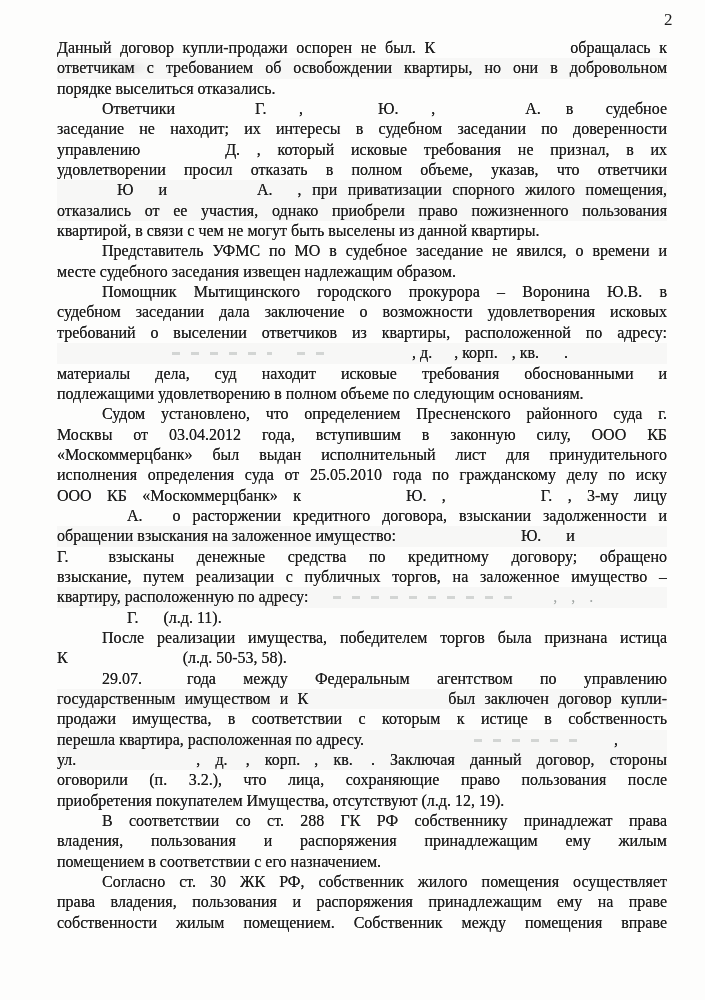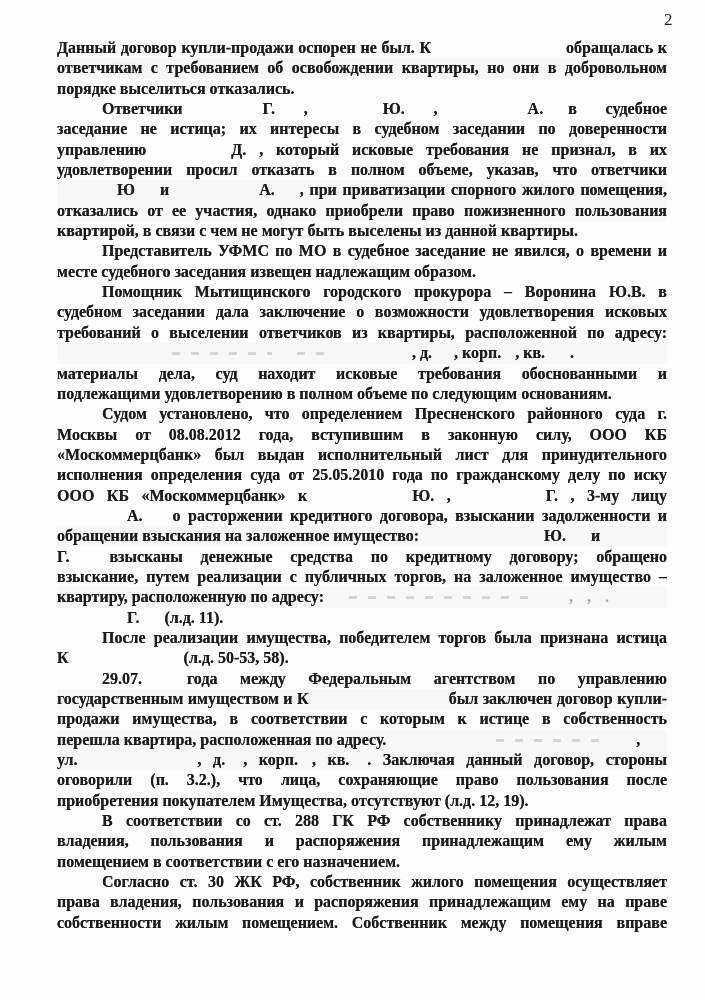--- a/index.html
+++ b/index.html
@@ -18,21 +18,21 @@
     position:absolute;left:100px;top:60px;width:50px;height:16px;
     background:radial-gradient(ellipse at center,rgba(150,150,150,.22),rgba(150,150,150,0) 70%);
     filter:blur(1.5px);
   }
   .pagenum{
     position:absolute;left:664px;top:10px;
     font-size:17px;color:#1d1d1d;
   }
   .text-block{
     position:absolute;left:57px;top:38px;width:610px;
-    font-size:16px;line-height:20.35px;font-weight:bold;
+    font-size:16px;line-height:20.35px;
   }
   .line{
     height:20.35px;overflow:hidden;
     text-align:left;
   }
   .line.just{
     text-align:justify;
     text-align-last:justify;
   }
   .line.sh{
@@ -53,36 +53,36 @@
 <body>
 
 <div class="page">
   <div class="smudge"></div>
   <div class="pagenum">2</div>
   <div class="text-block">
       <div class="line just"><span class="txt">Данный договор купли-продажи оспорен не был. К</span><span class="gap" style="width: 135px;"></span><span class="txt">обращалась к</span></div>
       <div class="line just sh"><span class="txt">ответчикам с требованием об освобождении квартиры, но они в добровольном</span></div>
       <div class="line"><span class="txt">порядке выселиться отказались.</span></div>
       <div class="line just" style="padding-left: 45px;"><span class="txt">Ответчики</span><span class="gap" style="width: 80px;"></span><span class="txt">Г. ,</span><span class="gap" style="width: 75px;"></span><span class="txt">Ю. ,</span><span class="gap" style="width: 90px;"></span><span class="txt">А.</span><span class="gap" style="width: 25px;"></span><span class="txt">в судебное</span></div>
-      <div class="line just"><span class="txt">заседание не истица; их интересы в судебном заседании по доверенности</span></div>
+      <div class="line just"><span class="txt">заседание не находит; их интересы в судебном заседании по доверенности</span></div>
       <div class="line just"><span class="txt">управлению</span><span class="gap" style="width: 85px;"></span><span class="txt">Д. , который исковые требования не признал, в их</span></div>
       <div class="line just"><span class="txt">удовлетворении просил отказать в полном объеме, указав, что ответчики</span></div>
       <div class="line just sh"><span class="gap" style="width: 60px;"></span><span class="txt">Ю</span><span class="gap" style="width: 25px;"></span><span class="txt">и</span><span class="gap" style="width: 90px;"></span><span class="txt">А.</span><span class="gap" style="width: 25px;"></span><span class="txt">, при приватизации спорного жилого помещения,</span></div>
       <div class="line just sh"><span class="txt">отказались от ее участия, однако приобрели право пожизненного пользования</span></div>
       <div class="line"><span class="txt">квартирой, в связи с чем не могут быть выселены из данной квартиры.</span></div>
       <div class="line just" style="padding-left: 45px;"><span class="txt">Представитель УФМС по МО в судебное заседание не явился, о времени и</span></div>
       <div class="line"><span class="txt">месте судебного заседания извещен надлежащим образом.</span></div>
       <div class="line just" style="padding-left: 45px;"><span class="txt">Помощник Мытищинского городского прокурора – Воронина Ю.В. в</span></div>
       <div class="line just"><span class="txt">судебном заседании дала заключение о возможности удовлетворения исковых</span></div>
       <div class="line just"><span class="txt">требований о выселении ответчиков из квартиры, расположенной по адресу:</span></div>
       <div class="line sh"><span class="gap" style="width: 115px;"></span><span class="faint" style="width: 100px;"></span><span class="gap" style="width: 25px;"></span><span class="faint" style="width: 35px;"></span><span class="gap" style="width: 80px;"></span><span class="txt">, д.</span><span class="gap" style="width: 22px;"></span><span class="txt">, корп.</span><span class="gap" style="width: 14px;"></span><span class="txt">, кв.</span><span class="gap" style="width: 25px;"></span><span class="txt">.</span></div>
       <div class="line just"><span class="txt">материалы дела, суд находит исковые требования обоснованными и</span></div>
       <div class="line"><span class="txt">подлежащими удовлетворению в полном объеме  по следующим основаниям.</span></div>
       <div class="line just" style="padding-left: 45px;"><span class="txt">Судом установлено, что определением Пресненского районного суда г.</span></div>
-      <div class="line just"><span class="txt">Москвы от 08.08.2012 года, вступившим в законную силу, ООО КБ</span></div>
+      <div class="line just"><span class="txt">Москвы от 03.04.2012 года, вступившим в законную силу, ООО КБ</span></div>
       <div class="line just"><span class="txt">«Москоммерцбанк» был выдан исполнительный лист для принудительного</span></div>
       <div class="line just"><span class="txt">исполнения определения суда от 25.05.2010 года по гражданскому делу по иску</span></div>
       <div class="line just"><span class="txt">ООО КБ «Москоммерцбанк» к</span><span class="gap" style="width: 105px;"></span><span class="txt">Ю. ,</span><span class="gap" style="width: 95px;"></span><span class="txt">Г. , 3-му лицу</span></div>
       <div class="line just"><span class="gap" style="width: 70px;"></span><span class="txt">А.</span><span class="gap" style="width: 30px;"></span><span class="txt">о расторжении кредитного договора, взыскании задолженности и</span></div>
       <div class="line sh"><span class="txt">обращении взыскания на заложенное имущество:</span><span class="gap" style="width: 125px;"></span><span class="txt">Ю.</span><span class="gap" style="width: 25px;"></span><span class="txt">и</span></div>
       <div class="line just"><span class="txt">Г.</span><span class="gap" style="width: 40px;"></span><span class="txt">взысканы денежные средства по кредитному договору; обращено</span></div>
       <div class="line just"><span class="txt">взыскание, путем реализации с публичных торгов, на заложенное имущество –</span></div>
       <div class="line sh"><span class="txt">квартиру, расположенную по адресу:</span><span class="gap" style="width: 25px;"></span><span class="faint" style="width: 190px;"></span><span class="gap" style="width: 30px;"></span><span class="fainttxt">,</span><span class="gap" style="width: 14px;"></span><span class="fainttxt">,</span><span class="gap" style="width: 14px;"></span><span class="fainttxt">.</span></div>
       <div class="line"><span class="gap" style="width: 70px;"></span><span class="txt">Г.</span><span class="gap" style="width: 25px;"></span><span class="txt">(л.д. 11).</span></div>
       <div class="line just" style="padding-left: 45px;"><span class="txt">После реализации имущества, победителем торгов была признана истица</span></div>

